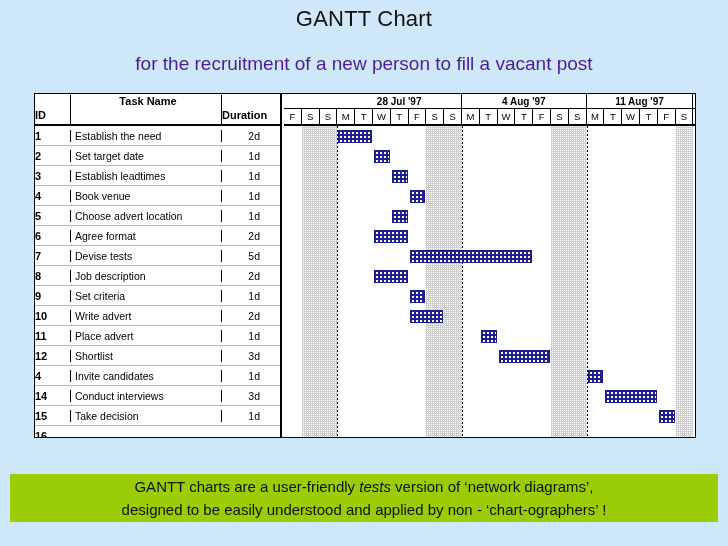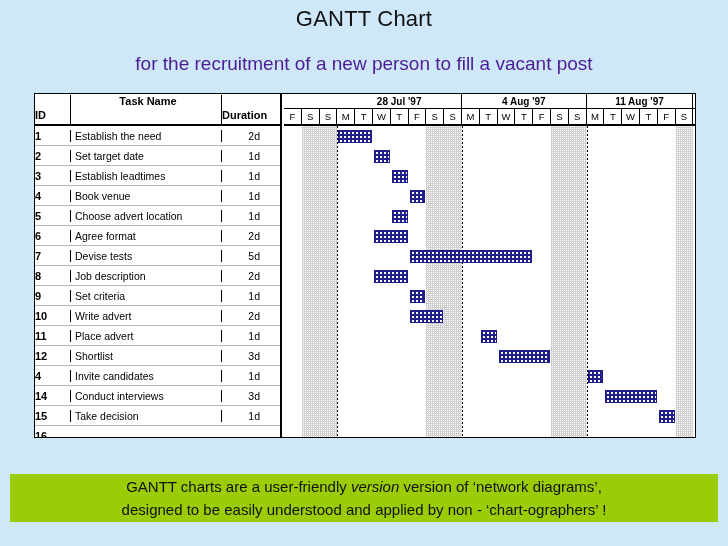--- a/index.html
+++ b/index.html
@@ -270,16 +270,16 @@
           <div class="bar" title="Conduct interviews 3d" style="left: 321.4px; width: 51.4px; top: 264px;"></div>
           <div class="bar" title="Take decision 1d" style="left: 374.8px; width: 15.8px; top: 284px;"></div>
         </div>
     </div>
 
   </div>
 </div>
 
 <div id="caption">
   <div class="cap-line">
-    <span>GANTT charts are a user-friendly </span><i>version</i><span> version of ‘network diagrams’,</span>
+    <span>GANTT charts are a user-friendly </span><i>tests</i><span> version of ‘network diagrams’,</span>
   </div>
   <div class="cap-line">designed to be easily understood and applied by non - ‘chart-ographers’ !</div>
 </div>
 
 </body></html>

